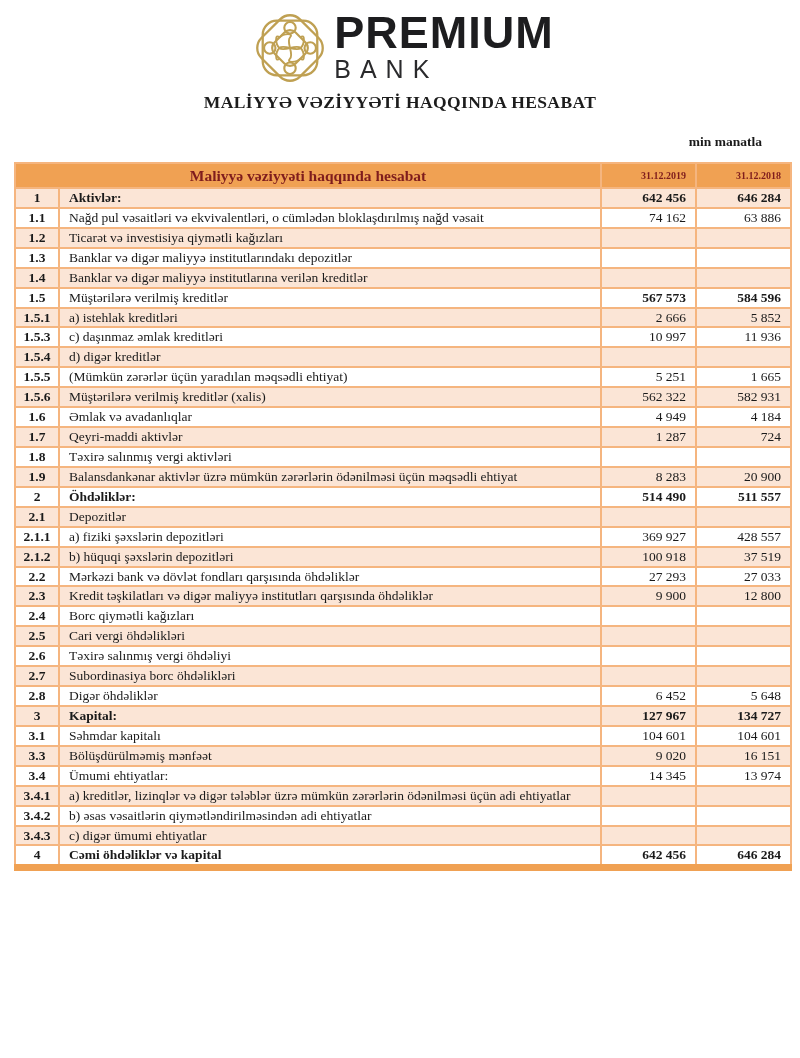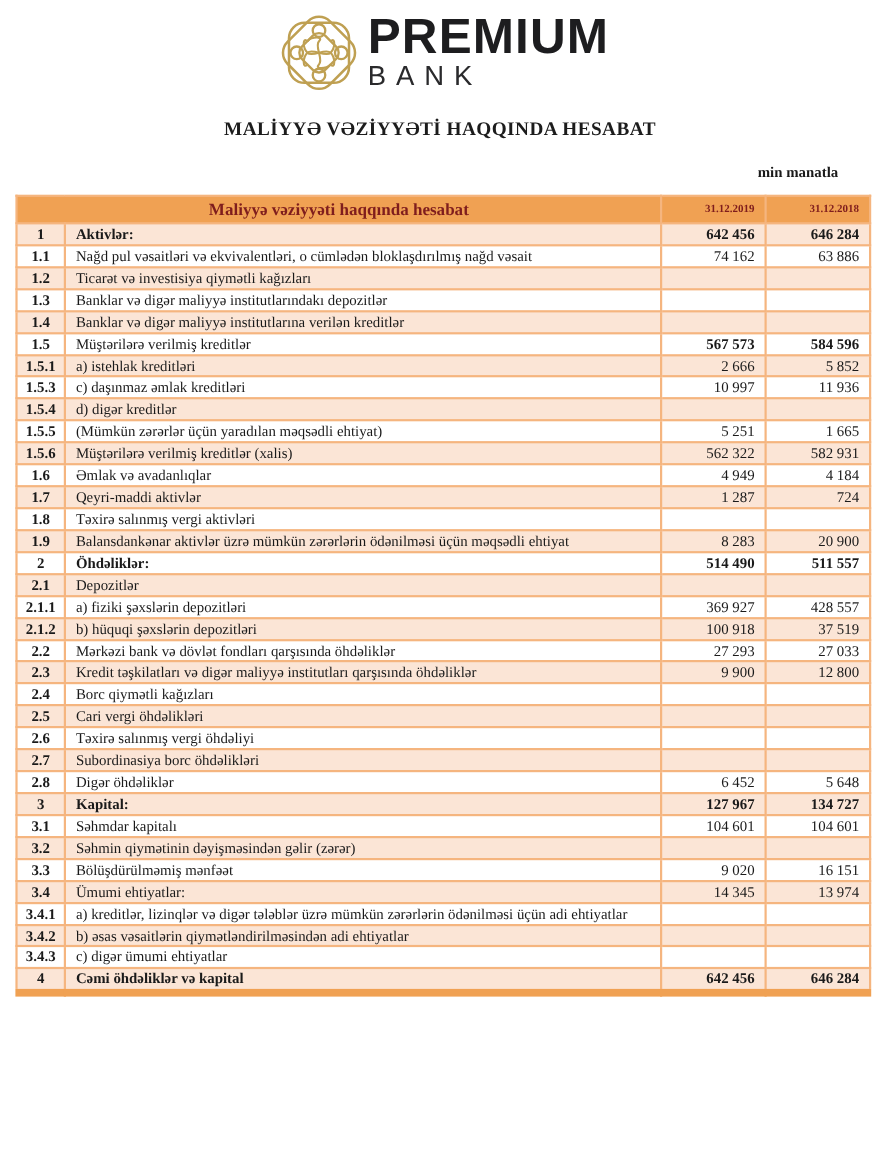--- a/index.html
+++ b/index.html
@@ -11,21 +11,21 @@
   }
   
   .logo-row { display:flex; justify-content:center; align-items:flex-start; padding-top:4px; gap:0; }
   .emblem { width:88px; height:88px; color:var(--gold,#bfa052); }
   .brand-text { display:flex; flex-direction:column; align-items:flex-start; padding-top:6px;
                 font-family:"Liberation Sans","DejaVu Sans",sans-serif; }
   .brand-line1 { font-size:45px; font-weight:800; letter-spacing:1px; color:#1d1d1f; line-height:1.0; }
   .brand-line2 { font-size:25px; font-weight:400; letter-spacing:9px; color:#2a2a2c; line-height:1.1; margin-top:1px; }
   
   .page-title { text-align:center; font-weight:700; font-size:17.5px; letter-spacing:.4px;
-                margin-top:15px; color:#1c1c1c; }
+                margin-top:0; color:#1c1c1c; }
   .unit-note { text-align:right; font-weight:700; font-size:13.5px; margin:21px 38px 12px 0; }
   
   table.fin {
     width:776px; margin-left:14px; border-collapse:collapse; table-layout:fixed;
     border:2px solid var(--border-color,#f5b57f);
     border-bottom:7px solid var(--header-bg,#f0a153);
     font-size:13.5px;
   }
   table.fin th, table.fin td { border:2px solid var(--border-color,#f5b57f); vertical-align:middle; }
   col.c-no { width:44px; } col.c-label { width:542px; } col.c-val { width:95px; }
@@ -246,26 +246,20 @@
     <td class="val">127 967</td>
     <td class="val">134 727</td>
   </tr>
       <tr>
     <td class="no">3.1</td>
     <td class="label">Səhmdar kapitalı</td>
     <td class="val">104 601</td>
     <td class="val">104 601</td>
   </tr>
       <tr>
-    <td class="no">3.2</td>
-    <td class="label">Səhmin qiymətinin dəyişməsindən gəlir (zərər)</td>
-    <td class="val"></td>
-    <td class="val"></td>
-  </tr>
-      <tr>
     <td class="no">3.3</td>
     <td class="label">Bölüşdürülməmiş mənfəət</td>
     <td class="val">9 020</td>
     <td class="val">16 151</td>
   </tr>
       <tr>
     <td class="no">3.4</td>
     <td class="label">Ümumi ehtiyatlar:</td>
     <td class="val">14 345</td>
     <td class="val">13 974</td>

